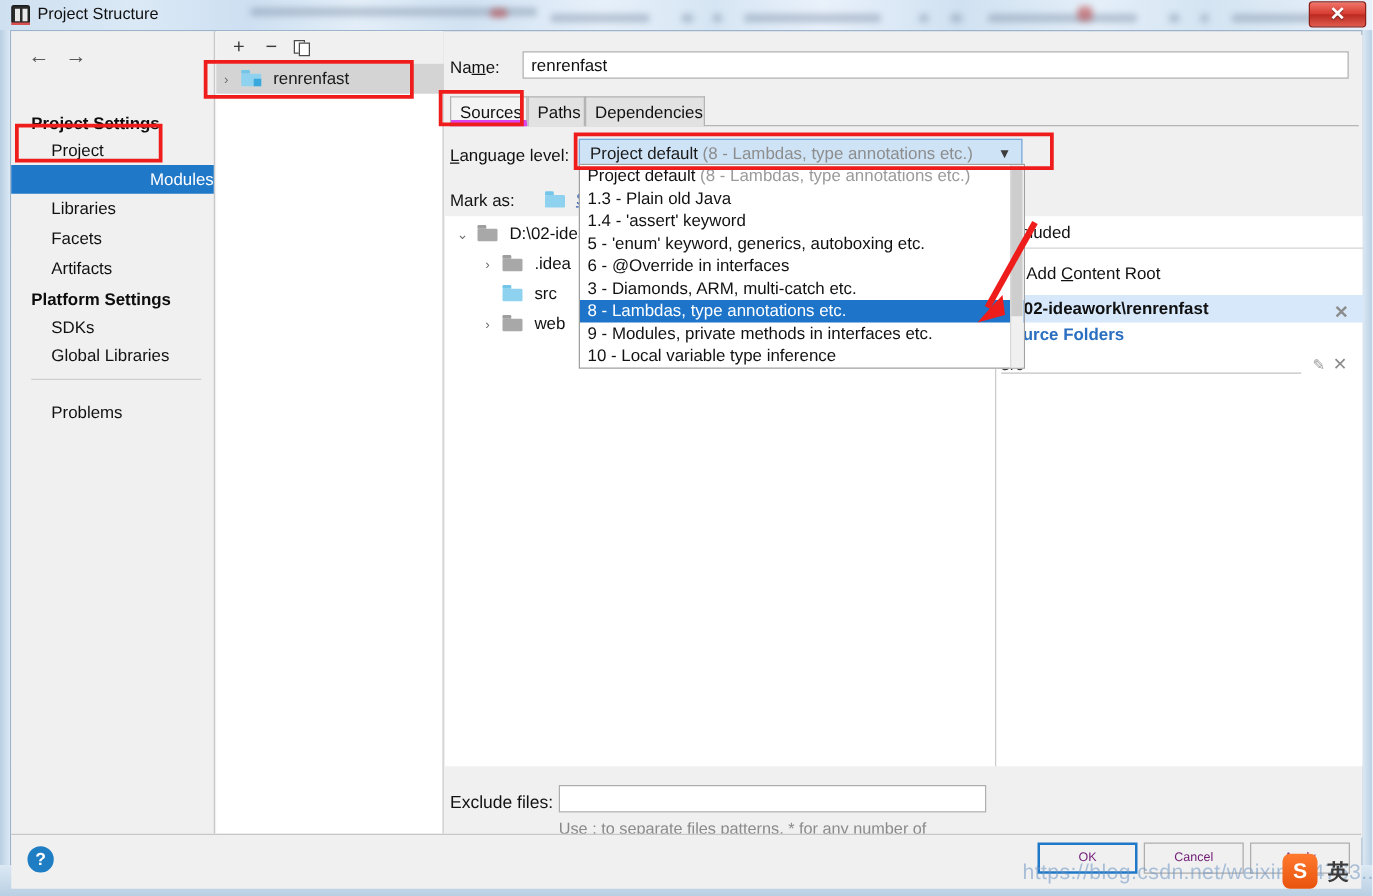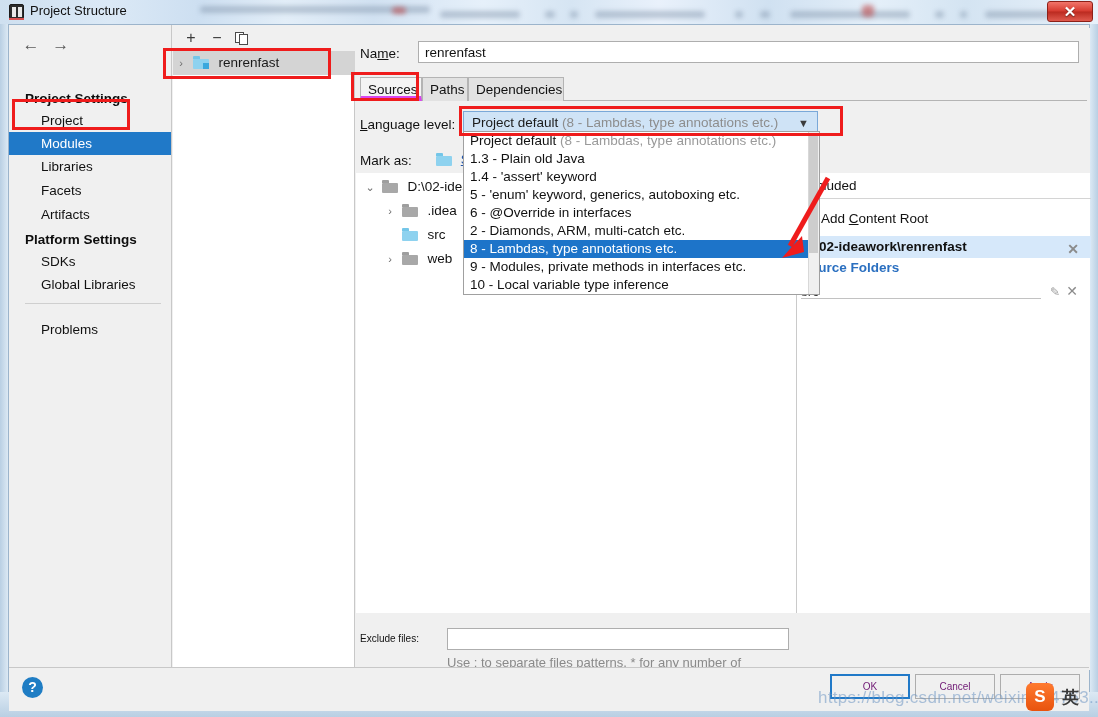--- a/index.html
+++ b/index.html
@@ -237,21 +237,21 @@
     position: absolute; left: 0; width: 294px; height: 22px;
     line-height: 22px; font-size: 13.5px; color: #3a3a3a;
   }
   .rp-underline {
     position: absolute; height: 1px; background: #c2c2c2;
   }
   .x-btn { position: absolute; color: #8b8b8b; font-size: 14px; }
   .pencil { position: absolute; color: #9a9a9a; font-size: 12px; }
 
   
-  .ex-label { position: absolute; left: 4px; top: 605px; font-size: 10px; color: #111; }
+  .ex-label { position: absolute; left: 4px; top: 605px; font-size: 14px; color: #111; }
   .ex-input {
     position: absolute; left: 91px; top: 600px; width: 342px; height: 22px;
     background: #ffffff; border: 1px solid #aeaeae;
   }
   .ex-hint {
     position: absolute; left: 91px; top: 626px; width: 330px;
     font-size: 13px; color: #8a8a8a; line-height: 17px;
   }
 
   
@@ -355,21 +355,21 @@
   <div class="sidebar">
     <div class="nav-arrows">
       <span class="nav-arrow">←</span>
       <span class="nav-arrow">→</span>
     </div>
 
     <div class="sb-group" style="top:66px;">Project Settings</div>
     <div class="sb-group" style="top:207px;">Platform Settings</div>
 
     <div class="sb-item" style="top:84px;">Project</div>
-    <div class="sb-item selected" style="top:107px;">Modules</div>
+    <div class="sb-item selected" style="top:107px;text-align:right;">Modules</div>
     <div class="sb-item" style="top:154px;">Facets</div>
     <div class="sb-item" style="top:130px;">Libraries</div>
     <div class="sb-item" style="top:178px;">Artifacts</div>
     <div class="sb-item" style="top:225px;">SDKs</div>
     <div class="sb-item" style="top:248px;">Global Libraries</div>
     <div class="sb-sep" style="top:278px;"></div>
     <div class="sb-item" style="top:293px;">Problems</div>
   </div>
 
   <div class="modules-panel">
@@ -467,21 +467,21 @@
 
   <div class="dropdown">
     <div class="dd-item" style="top:0px;">
       <span>Project default</span>
       <span class="grey">(8 - Lambdas, type annotations etc.)</span>
     </div>
     <div class="dd-item" style="top:18px;">1.3 - Plain old Java</div>
     <div class="dd-item" style="top:36px;">1.4 - 'assert' keyword</div>
     <div class="dd-item" style="top:54px;">5 - 'enum' keyword, generics, autoboxing etc.</div>
     <div class="dd-item" style="top:72px;">6 - @Override in interfaces</div>
-    <div class="dd-item" style="top:90px;">2 - Diamonds, ARM, multi-catch etc.</div>
+    <div class="dd-item" style="top:90px;">3 - Diamonds, ARM, multi-catch etc.</div>
     <div class="dd-item sel" style="top:108px;">8 - Lambdas, type annotations etc.</div>
     <div class="dd-item" style="top:126px;">9 - Modules, private methods in interfaces etc.</div>
     <div class="dd-item" style="top:144px;">10 - Local variable type inference</div>
     <div class="dd-scroll">
       <div class="dd-thumb"></div>
     </div>
   </div>
 
   <div class="footer">
     <div class="help-btn">?</div>

